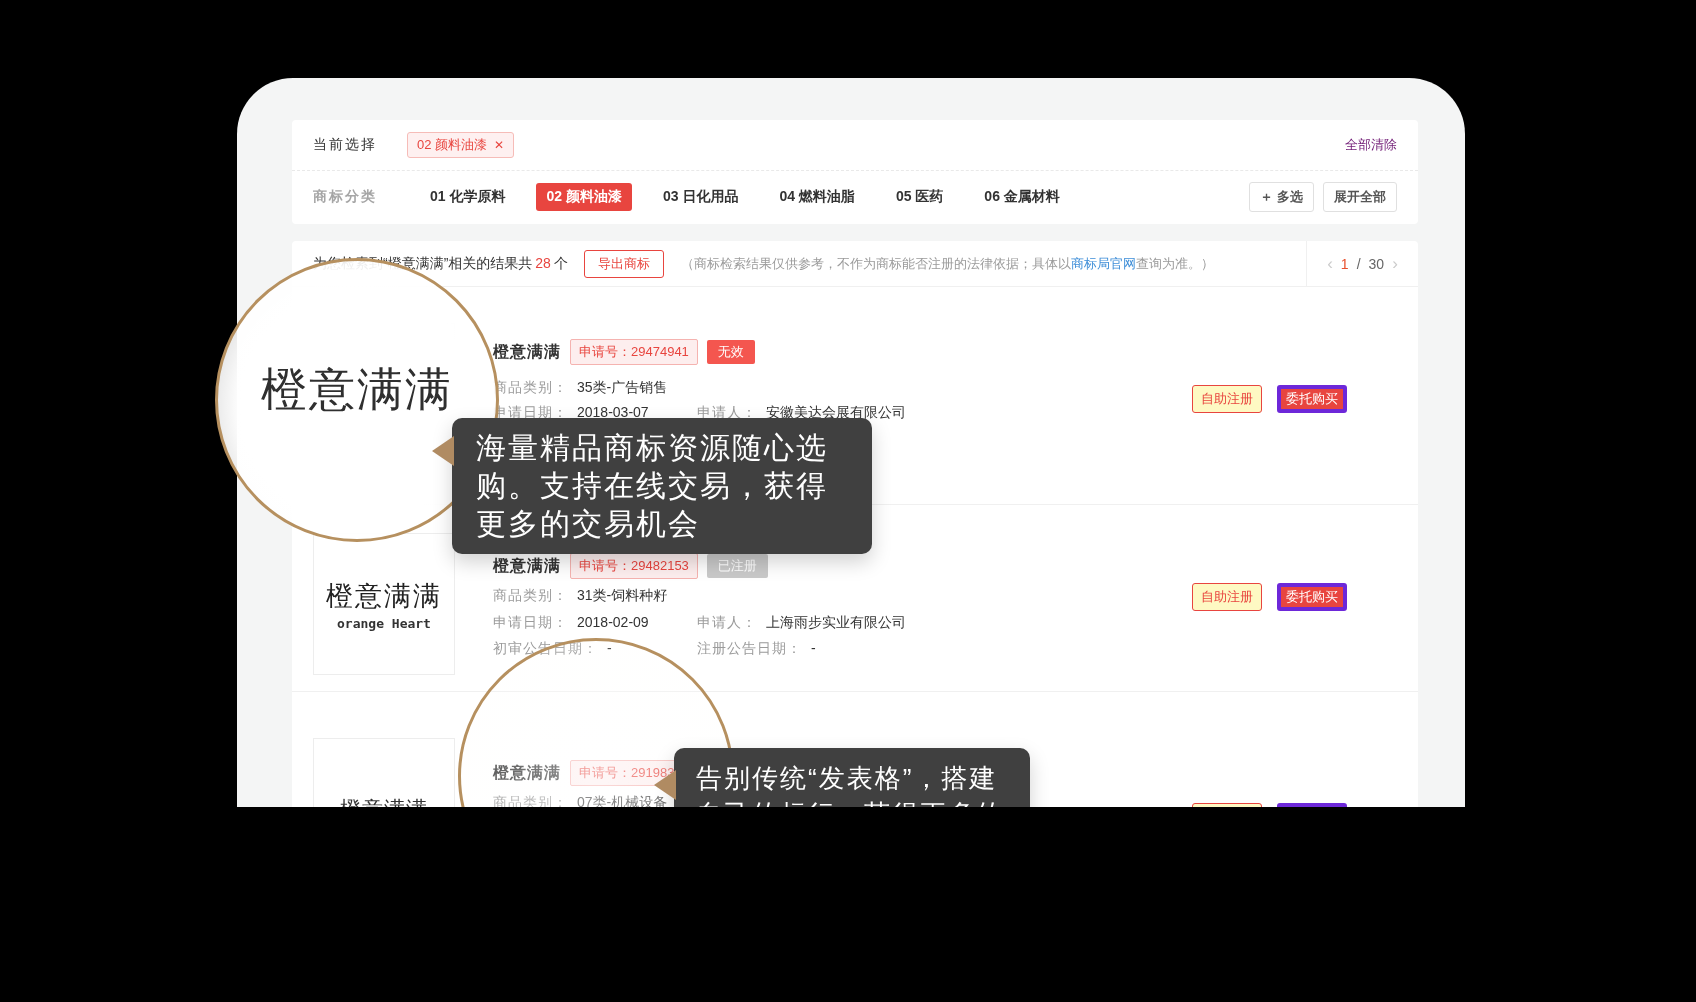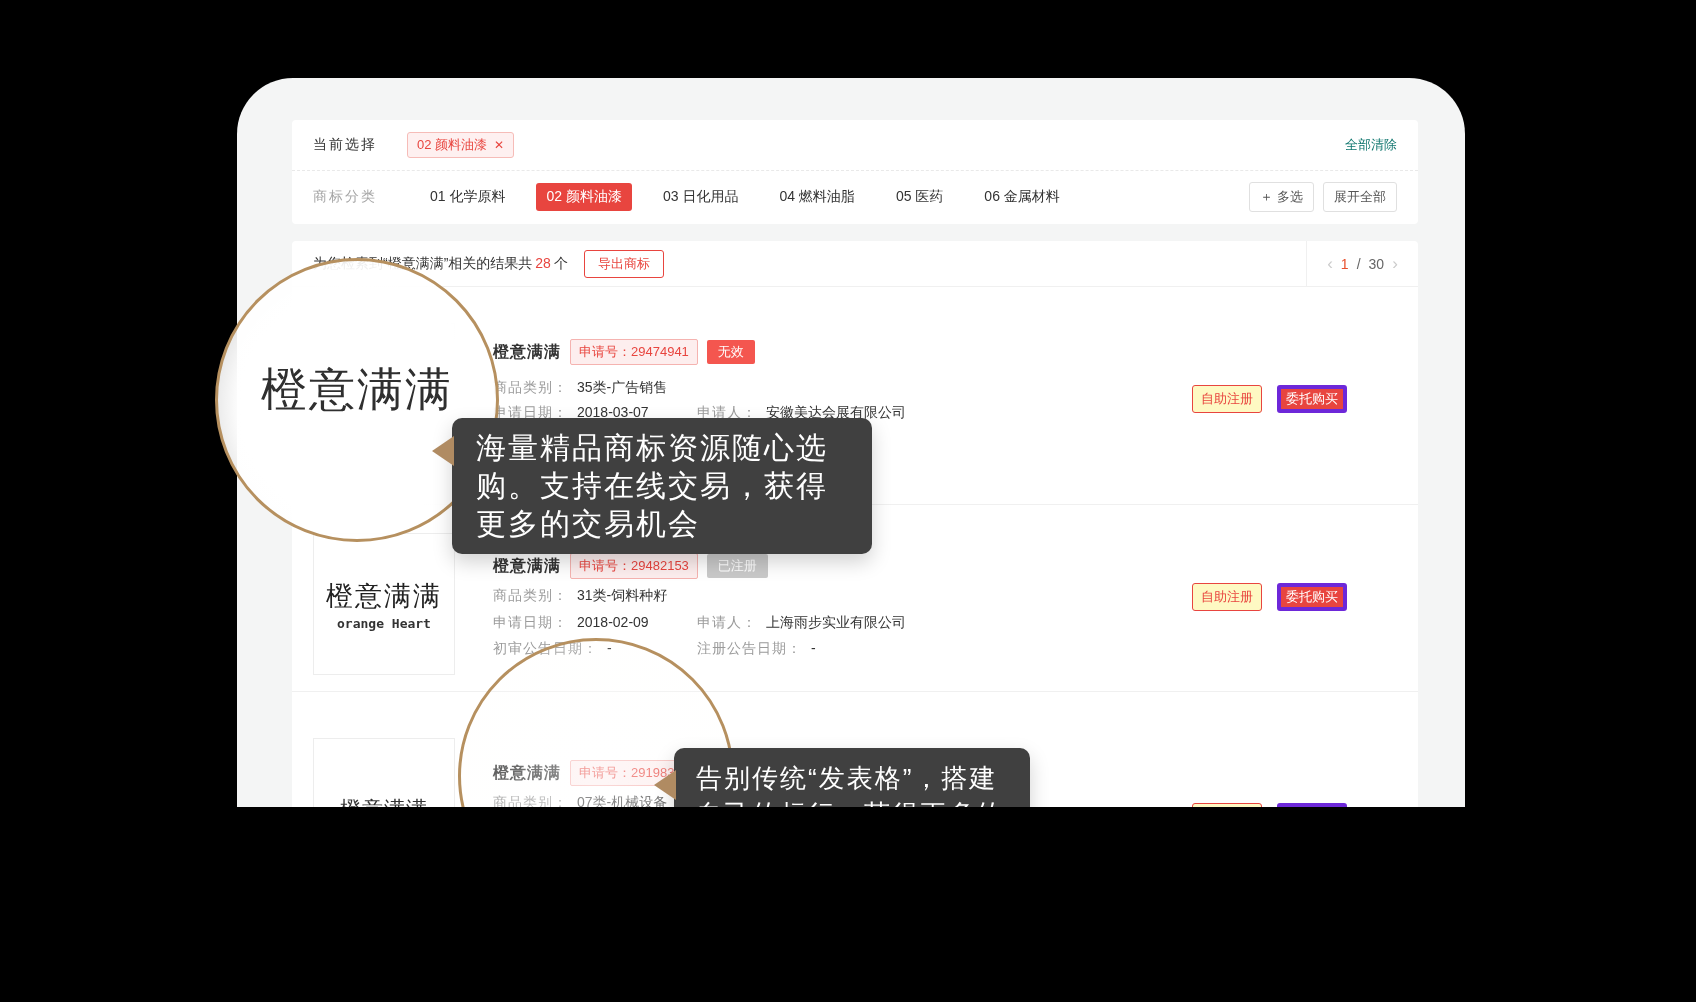--- a/index.html
+++ b/index.html
@@ -9,28 +9,28 @@
 
   
   .window { position:absolute; left:237px; top:78px; width:1228px; height:816px;
             background:#f4f5f5; border-radius:56px 56px 40px 40px; z-index:1; }
   .card { position:absolute; background:#fff; border-radius:4px; }
 
   
   .filter-card { left:55px; top:42px; width:1126px; height:104px; }
   .f-row { display:flex; align-items:center; padding:0 21px; }
   .f-row.top { height:51px; border-bottom:1px dashed #e9e9e9; }
-  .f-row.bottom { height:52px; }
+  .f-row.bottom { height:52px;font-weight:bold; }
   .lbl { font-size:14px; color:#333; letter-spacing:2px; }
   .lbl.muted { color:#a5a5a5; }
   .sel-tag { margin-left:30px; display:inline-flex; align-items:center; gap:7px;
              background:#fef0f0; border:1px solid #f6bcb8; border-radius:3px;
              padding:3px 9px; font-size:13px; color:#e8453f; cursor:pointer; }
   .sel-tag .x { font-size:12px; color:#e8453f; }
-  .clear-all { margin-left:auto; font-size:13px; color:#0f766e; cursor:pointer; }
+  .clear-all { margin-left:auto; font-size:13px; color:#701a75; cursor:pointer; }
   .cats { display:flex; align-items:flex-end; gap:21px; margin-left:43px; }
   .cat { font-size:14px; color:#333; padding:5px 10px; border-radius:3px; cursor:pointer; white-space:nowrap; }
   .cat.selected { background:#e8453f; color:#fff; }
   .f-actions { margin-left:auto; display:flex; gap:9px; }
   .ghost-btn { display:inline-flex; align-items:center; gap:4px; border:1px solid #e0e0e0;
                background:#fff; border-radius:3px; padding:5px 10px; font-size:13px; color:#555; cursor:pointer; }
 
   
   .results-card { left:55px; top:163px; width:1126px; height:653px; overflow:hidden; }
   .results-card::after { content:""; position:absolute; left:0; right:0; bottom:0; height:26px;
@@ -147,20 +147,21 @@
           </span>
           <span class="ghost-btn">展开全部</span>
         </span>
       </div>
     </section>
 
     <section class="card results-card">
       <header class="r-header">
         <span class="summary"><span>为您检索到“橙意满满”相关的结果共</span><span class="count">28</span><span>个</span></span>
         <span class="export-btn">导出商标</span>
+        <span class="disclaimer"><span>（商标检索结果仅供参考，不作为商标能否注册的法律依据；具体以</span><span class="link">商标局官网</span><span>查询为准。）</span></span>
         <span class="pagination">
           <span class="chev">‹</span>
           <span class="cur">1</span>
           <span>/</span>
           <span>30</span>
           <span class="chev">›</span>
         </span>
       </header>
 
       <article class="row r1">

